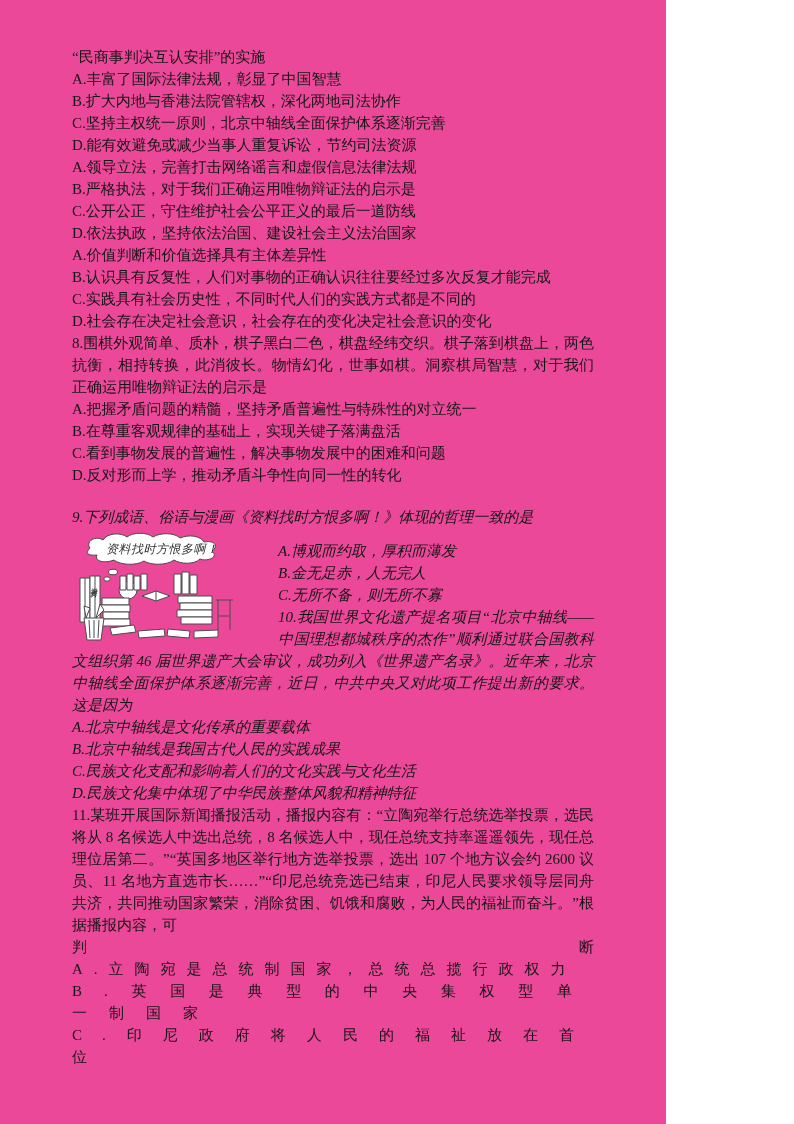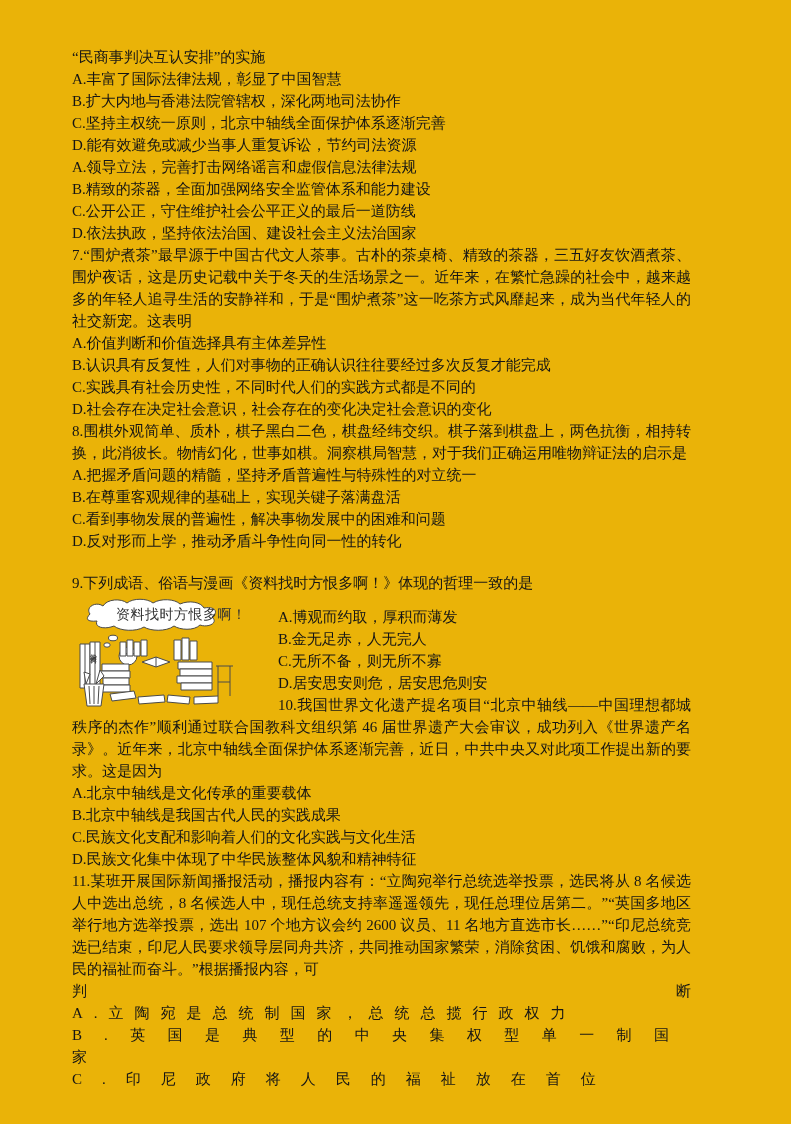--- a/index.html
+++ b/index.html
@@ -1,43 +1,43 @@
 <!DOCTYPE html>
 <html><head>
 <meta charset="utf-8">
 <style>
   html, body { margin: 0; padding: 0; background: #ffffff; }
   .page {
-    width: 791px;
+    width: 666px;
     height: 1124px;
     box-sizing: border-box;
-    padding: 46px 100px 0 72px;
-    background: #eab308;
+    padding: 46px 72px 0 72px;
+    background: #ec4899;
     color: #151515;
     font-family: "Liberation Serif", "DejaVu Serif", serif;
     font-size: 15px;
     line-height: 22px;
     overflow: hidden;
   }
   .q { margin: 0; }
   .stem, .opt { text-align: justify; margin: 0; }
-  .q9-block { margin-top: 20px; }
+  .q9-block { margin-top: 20px; font-style: italic; }
 
   
   .cartoon {
     float: left;
     width: 160px;
     height: 110px;
     margin: 4px 42px 0 4px;
     position: relative;
   }
   .cartoon svg { position: absolute; left: 0; top: 0; }
   .bubble-text {
-    position: absolute; left: 40px; top: 6px;
-    font-size: 14px; letter-spacing: 0.5px; color: #333; white-space: nowrap;
+    position: absolute; left: 30px; top: 6px;
+    font-size: 12px; letter-spacing: 0.5px; color: #333; white-space: nowrap;
   }
   .stack-label {
     position: absolute; left: 6px; top: 50px;
     writing-mode: vertical-rl; text-orientation: upright;
     font-size: 7px; letter-spacing: 1px; color: #333;
   }
   .q9-options .opt:first-child { margin-top: 12px; }
 
   
   .judge-line { display: flex; justify-content: space-between; }
@@ -53,27 +53,26 @@
   <div class="q">
     <p class="stem">“民商事判决互认安排”的实施</p>
     <p class="opt">A.丰富了国际法律法规，彰显了中国智慧</p>
     <p class="opt">B.扩大内地与香港法院管辖权，深化两地司法协作</p>
     <p class="opt">C.坚持主权统一原则，北京中轴线全面保护体系逐渐完善</p>
     <p class="opt">D.能有效避免或减少当事人重复诉讼，节约司法资源</p>
   </div>
 
   <div class="q">
     <p class="opt">A.领导立法，完善打击网络谣言和虚假信息法律法规</p>
-    <p class="opt">B.精致的茶器，全面加强网络安全监管体系和能力建设</p>
+    <p class="opt">B.严格执法，对于我们正确运用唯物辩证法的启示是</p>
     <p class="opt">C.公开公正，守住维护社会公平正义的最后一道防线</p>
     <p class="opt">D.依法执政，坚持依法治国、建设社会主义法治国家</p>
   </div>
 
   <div class="q">
-    <p class="stem">7.“围炉煮茶”最早源于中国古代文人茶事。古朴的茶桌椅、精致的茶器，三五好友饮酒煮茶、围炉夜话，这是历史记载中关于冬天的生活场景之一。近年来，在繁忙急躁的社会中，越来越多的年轻人追寻生活的安静祥和，于是“围炉煮茶”这一吃茶方式风靡起来，成为当代年轻人的社交新宠。这表明</p>
     <p class="opt">A.价值判断和价值选择具有主体差异性</p>
     <p class="opt">B.认识具有反复性，人们对事物的正确认识往往要经过多次反复才能完成</p>
     <p class="opt">C.实践具有社会历史性，不同时代人们的实践方式都是不同的</p>
     <p class="opt">D.社会存在决定社会意识，社会存在的变化决定社会意识的变化</p>
   </div>
 
   <div class="q">
     <p class="stem">8.围棋外观简单、质朴，棋子黑白二色，棋盘经纬交织。棋子落到棋盘上，两色抗衡，相持转换，此消彼长。物情幻化，世事如棋。洞察棋局智慧，对于我们正确运用唯物辩证法的启示是</p>
     <p class="opt">A.把握矛盾问题的精髓，坚持矛盾普遍性与特殊性的对立统一</p>
     <p class="opt">B.在尊重客观规律的基础上，实现关键子落满盘活</p>
@@ -141,21 +140,20 @@
         </g>
       </svg>
       <span class="bubble-text">资料找时方恨多啊！</span>
       <span class="stack-label">学习资料</span>
     </div>
 
     <div class="q9-options">
       <p class="opt">A.博观而约取，厚积而薄发</p>
       <p class="opt">B.金无足赤，人无完人</p>
       <p class="opt">C.无所不备，则无所不寡</p>
-      <p class="opt">D.居安思安则危，居安思危则安</p>
     </div>
 
     <div class="q">
       <p class="stem">10.我国世界文化遗产提名项目“北京中轴线——中国理想都城秩序的杰作”顺利通过联合国教科文组织第 46 届世界遗产大会审议，成功列入《世界遗产名录》。近年来，北京中轴线全面保护体系逐渐完善，近日，中共中央又对此项工作提出新的要求。这是因为</p>
       <p class="opt">A.北京中轴线是文化传承的重要载体</p>
       <p class="opt">B.北京中轴线是我国古代人民的实践成果</p>
       <p class="opt">C.民族文化支配和影响着人们的文化实践与文化生活</p>
       <p class="opt">D.民族文化集中体现了中华民族整体风貌和精神特征</p>
     </div>
   </div>

